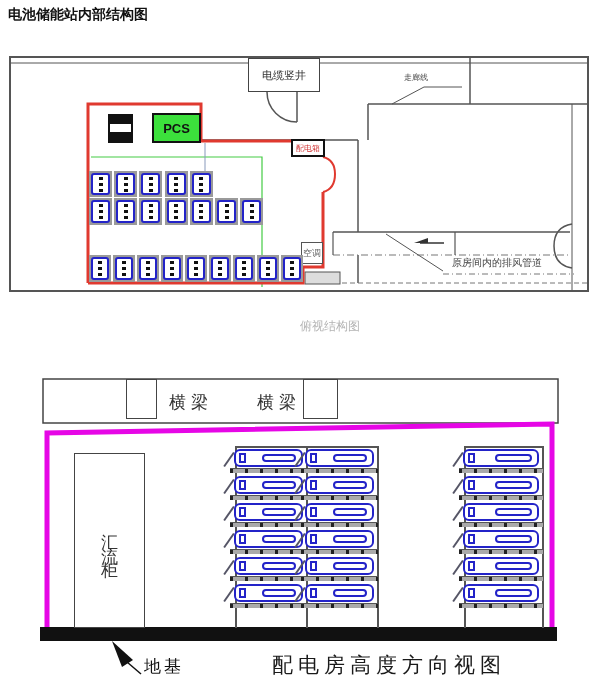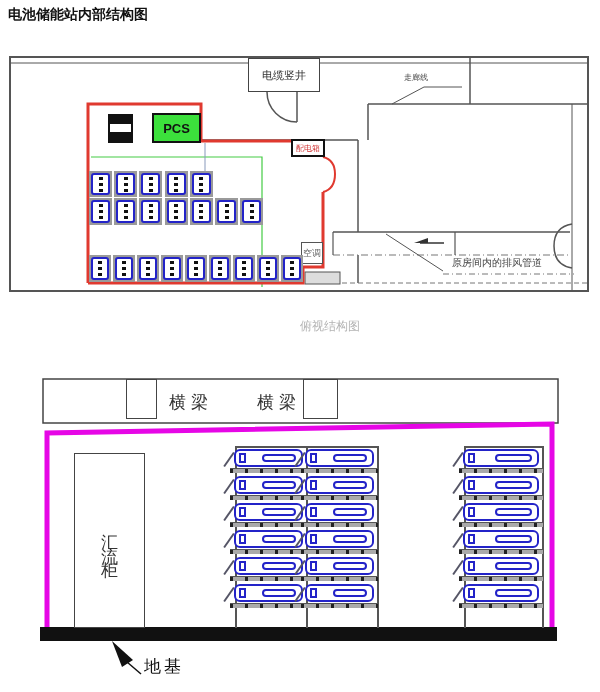--- a/index.html
+++ b/index.html
@@ -399,14 +399,15 @@
               <div class="sv-pill"></div>
             </div>
             <div class="sv-bar"></div>
           </div>
           <div class="sv-legs"></div>
         </div>
       </div>
     </div>
 
   <div class="abs foundation-label">地基</div>
+  <div class="abs sv-caption">配电房高度方向视图</div>
 
 </div>
 
 </body></html>

